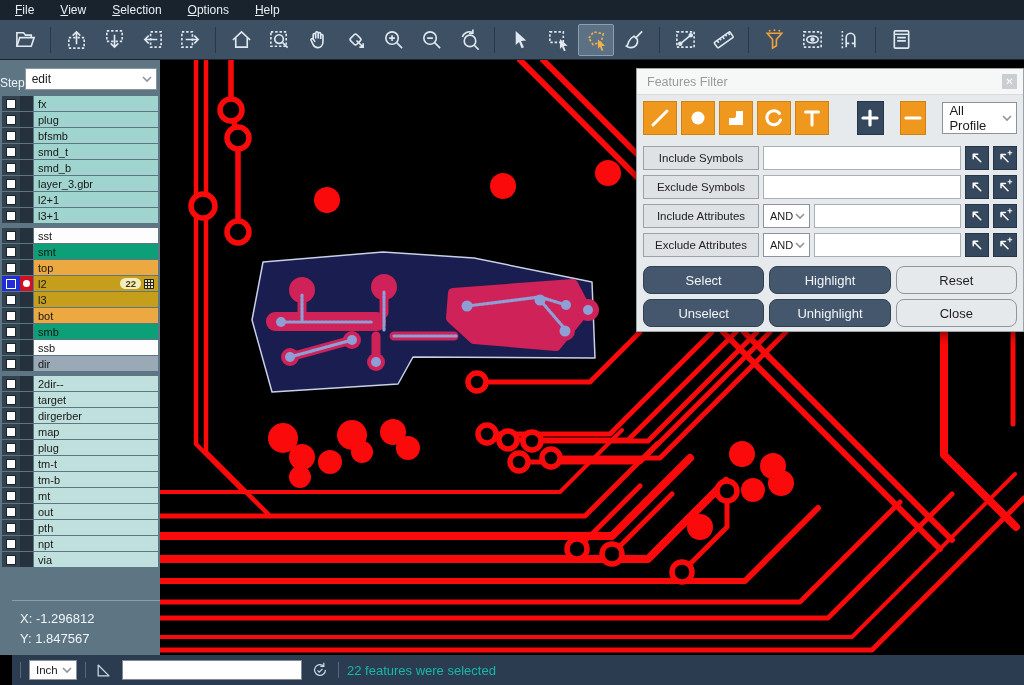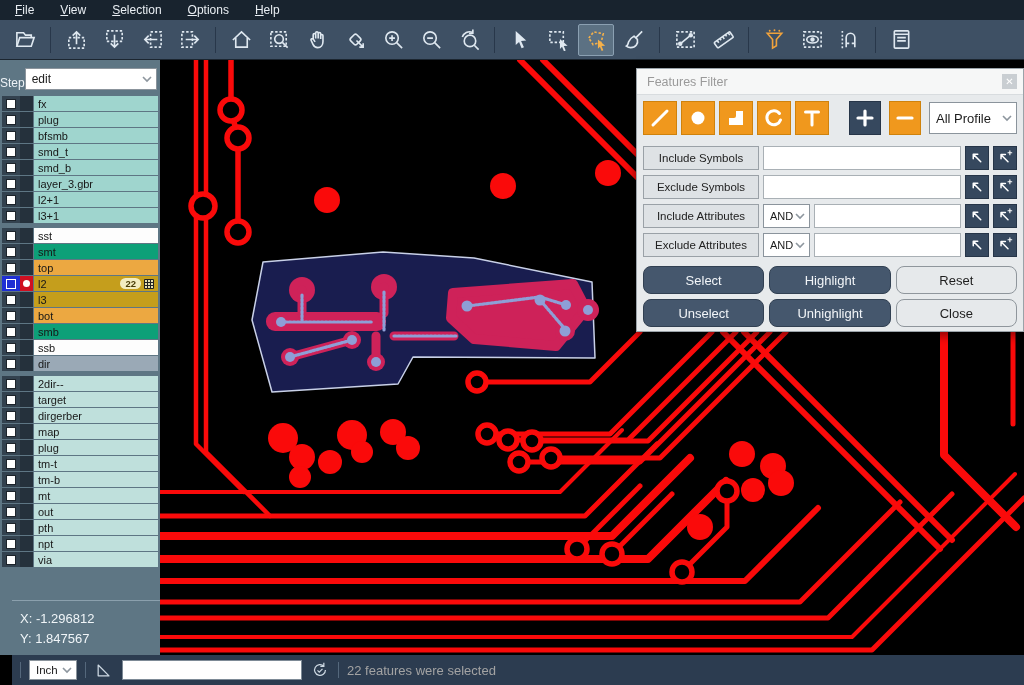--- a/index.html
+++ b/index.html
@@ -52,21 +52,21 @@
   
   #canvas { position:absolute; left:160px; top:60px; width:864px; height:595px; background:#000; }
 
   
   #dialog { position:absolute; left:636px; top:68px; width:388px; height:264px; background:#e7eaec;
             border:1px solid #9aa2a8; box-shadow:0 3px 10px rgba(0,0,0,.5); }
   #dlg-title { height:26px; background:#f6f7f7; display:flex; align-items:center; padding:0 6px 0 10px;
                color:#9a9a9a; font-size:12.5px; border-bottom:1px solid #d8dcdf; }
   #dlg-close { margin-left:auto; width:15px; height:15px; background:#c9ced2; color:#fff; font-size:10px;
                display:flex; align-items:center; justify-content:center; line-height:1; }
-  #dlg-toolrow { display:flex; align-items:center; gap:8px; padding:6px 6px 4px 6px; }
+  #dlg-toolrow { display:flex; align-items:center; gap:16px; padding:6px 6px 4px 6px; }
   .ftbtn { width:34px; height:34px; background:#f0981d; border:1px solid #cf820c; display:flex;
            align-items:center; justify-content:center; }
   .ftbtn svg { width:24px; height:24px; }
   .ftbtn.navy { background:#36485e; border-color:#263548; }
   .ftbtn.gap { margin-left:12px; }
   #profile-select { margin-left:auto; width:93px; height:32px; font-size:13px; }
   #filter-rows { padding:2px 6px 0 6px; }
   .frow { display:flex; align-items:center; gap:4px; margin-top:5px; height:24px; }
   .lblbtn { width:116px; height:24px; flex:none; background:#dee2e5; border:1px solid #9aa1a7;
             font-size:11.5px; color:#222; font-family:"Liberation Sans",sans-serif; }
@@ -82,21 +82,21 @@
   .dlgbtn.light { background:#e6e9eb; color:#1e1e1e; border:1px solid #8f969c; }
 
   
   #statusbar { position:absolute; left:12px; top:655px; width:1024px; height:30px; background:#2c3c50;
                display:flex; align-items:center; gap:8px; padding-left:8px; }
   .sbsep { width:1px; height:16px; background:#55687c; }
   #unit-select { width:48px; height:20px; font-size:11.5px; }
   #sb-input { width:180px; height:20px; border:1px solid #7d8a96; background:#fff;
               font-family:"Liberation Sans",sans-serif; }
   .sbicon svg { width:20px; height:20px; stroke:#cdd8e2; fill:none; stroke-width:1.5; display:block; }
-  #sb-msg { color:#a3a3a3; font-size:13px; }
+  #sb-msg { color:#14b8a6; font-size:13px; }
 </style>
 </head>
 <body>
 
 <div id="app">
 
   <div id="menubar">
       <span class="menu-item"><u>F</u>ile</span>
       <span class="menu-item"><u>V</u>iew</span>
       <span class="menu-item"><u>S</u>election</span>

